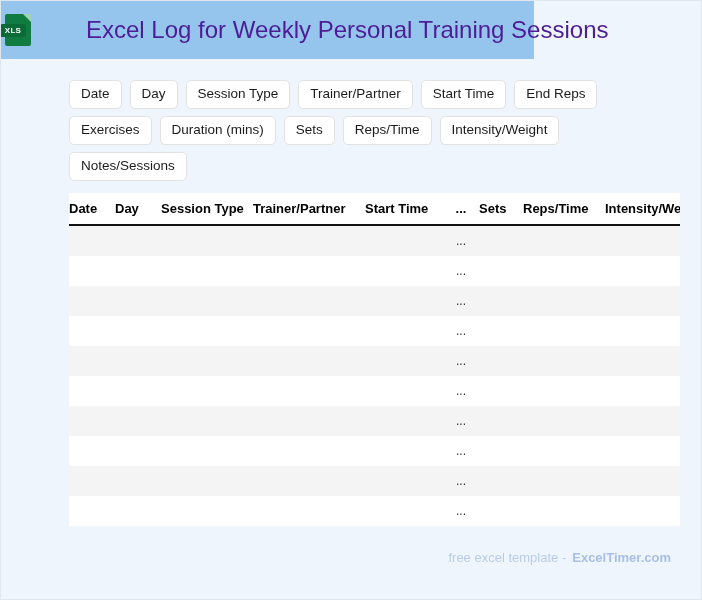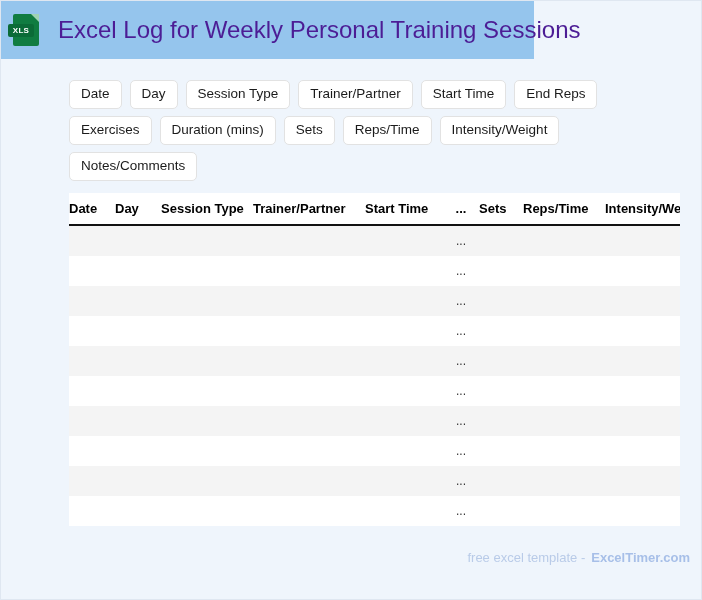--- a/index.html
+++ b/index.html
@@ -27,21 +27,22 @@
   #header-bar {
     position: absolute;
     left: 0;
     top: 0;
     width: 533px;
     height: 58px;
     background: #95c5ed;
     display: flex;
     align-items: center;
     box-sizing: border-box;
-    padding-left: 12px;
+    padding-left: 4px;
+    gap: 36px;
   }
   #xls-icon {
     position: relative;
     width: 26px;
     height: 32px;
     flex: 0 0 auto;
   }
   #xls-icon .sheet {
     position: absolute;
     left: 0;
@@ -150,21 +151,21 @@
   .col-ellipsis  { width: 36px; text-align: center !important; }
   .col-sets      { width: 44px; }
   .col-reps      { width: 82px; }
   .col-intensity { width: 224px; }
 
   table.preview thead th.col-ellipsis { text-align: center; }
 
   
   #footer {
     position: absolute;
-    right: 11px;
+    right: 30px;
     bottom: 33px;
     font-size: 13px;
     line-height: 16px;
     white-space: nowrap;
     text-align: right;
   }
   #footer .muted {
     color: #b9cbe8;
   }
   #footer .brand {
@@ -192,21 +193,21 @@
       <div class="chip">Day</div>
       <div class="chip">Session Type</div>
       <div class="chip">Trainer/Partner</div>
       <div class="chip">Start Time</div>
       <div class="chip">End Reps</div>
       <div class="chip">Exercises</div>
       <div class="chip">Duration (mins)</div>
       <div class="chip">Sets</div>
       <div class="chip">Reps/Time</div>
       <div class="chip">Intensity/Weight</div>
-      <div class="chip">Notes/Comments</div>
+      <div class="chip">Notes/Sessions</div>
     </div>
 
   <div id="table-wrap">
     <table class="preview">
       <thead>
         <tr>
             <th class="col-date">Date</th>
             <th class="col-day">Day</th>
             <th class="col-session">Session Type</th>
             <th class="col-trainer">Trainer/Partner</th>

